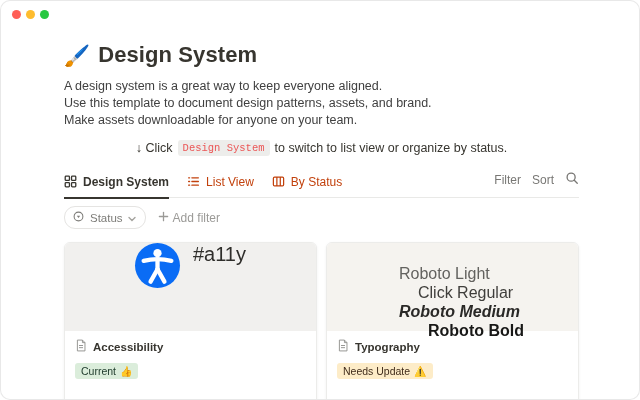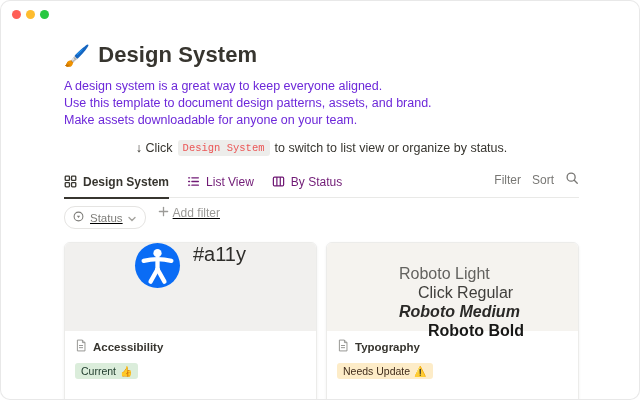--- a/index.html
+++ b/index.html
@@ -7,31 +7,31 @@
   .window{position:absolute;inset:0;background:#fff;border:1px solid rgba(0,0,0,0.09);border-radius:10px;overflow:hidden;box-sizing:border-box;}
   .traffic{position:absolute;top:9px;left:11px;display:flex;gap:5px;}
   .dot{width:9px;height:9px;border-radius:50%;}
   .dot.red{background:#ff5f57;}
   .dot.yellow{background:#febc2e;}
   .dot.green{background:#28c841;}
   .main{position:absolute;left:63px;right:60px;top:0;}
   .titlebar{margin-top:41px;display:flex;align-items:center;gap:8px;}
   .page-emoji{font-size:21px;line-height:1;}
   .page-title{font-size:22px;font-weight:700;color:#37352f;letter-spacing:.1px;}
-  .desc{margin-top:10px;font-size:12.5px;line-height:17px;color:#6d28d9;}
+  .desc{margin-top:10px;font-size:12.5px;line-height:17px;color:#404040;}
   .callout{margin-top:11px;font-size:12.5px;color:#37352f;display:flex;align-items:center;gap:5px;flex-wrap:nowrap;justify-content:center;}
   .code-chip{font-family:"Liberation Mono",monospace;font-size:10.5px;color:#eb5757;background:rgba(135,131,120,0.15);padding:2px 5px;border-radius:3px;}
   .tabbar{margin-top:15px;display:flex;align-items:flex-end;border-bottom:1px solid #e9e9e7;}
   .tabs{display:flex;gap:18px;}
-  .tab{display:flex;align-items:center;gap:6px;font-size:12px;color:#701a75;padding-bottom:8px;cursor:pointer;}
+  .tab{display:flex;align-items:center;gap:6px;font-size:12px;color:#c2410c;padding-bottom:8px;cursor:pointer;}
   .tab.active{color:#37352f;font-weight:700;border-bottom:2px solid #37352f;margin-bottom:-1.5px;}
   .tab svg{display:block;}
   .view-controls{margin-left:auto;display:flex;align-items:center;gap:11px;padding-bottom:8px;}
   .vc-label{font-size:12px;color:#787774;}
-  .filterbar{margin-top:8px;display:flex;align-items:flex-start;gap:12px;text-decoration:underline;}
+  .filterbar{margin-top:8px;display:flex;align-items:center;gap:12px;}
   .status-pill{display:inline-flex;align-items:center;gap:5px;border:1px solid #e5e4e2;border-radius:11px;padding:3px 9px 3px 7px;color:#7d7c78;font-size:11.5px;background:#fff;}
   .add-filter{display:inline-flex;align-items:center;gap:4px;color:#9b9a97;font-size:12px;}
   .cards{margin-top:13px;display:flex;gap:9px;}
   .card{flex:1;height:164px;border:1px solid #ececea;border-radius:6px;box-shadow:0 1px 3px rgba(15,15,15,0.06);overflow:hidden;background:#fff;box-sizing:border-box;display:flex;flex-direction:column;}
   .cover{height:88px;flex:none;}
   .cover-a11y{background:#f1f0ee;display:flex;align-items:flex-start;justify-content:center;gap:13px;}
   .a11y-circle{width:45px;height:45px;border-radius:50%;background:#0a6cf5;display:flex;align-items:center;justify-content:center;}
   .a11y-text{font-size:20px;color:#2f2e2b;}
   .cover-typo{background:#f5f3ef;padding-top:21px;box-sizing:border-box;}
   .typo-line{font-size:16px;line-height:19px;white-space:nowrap;}

